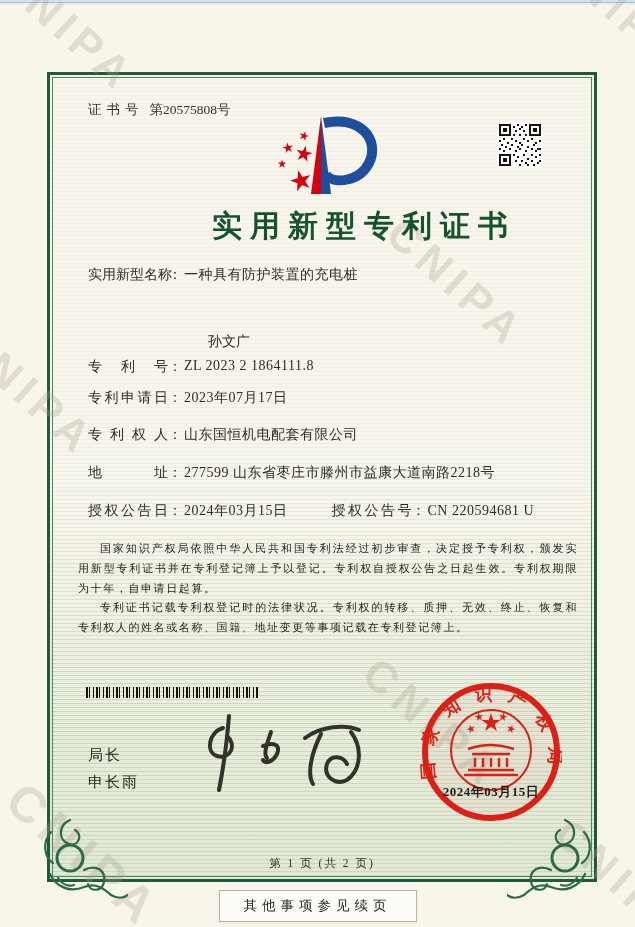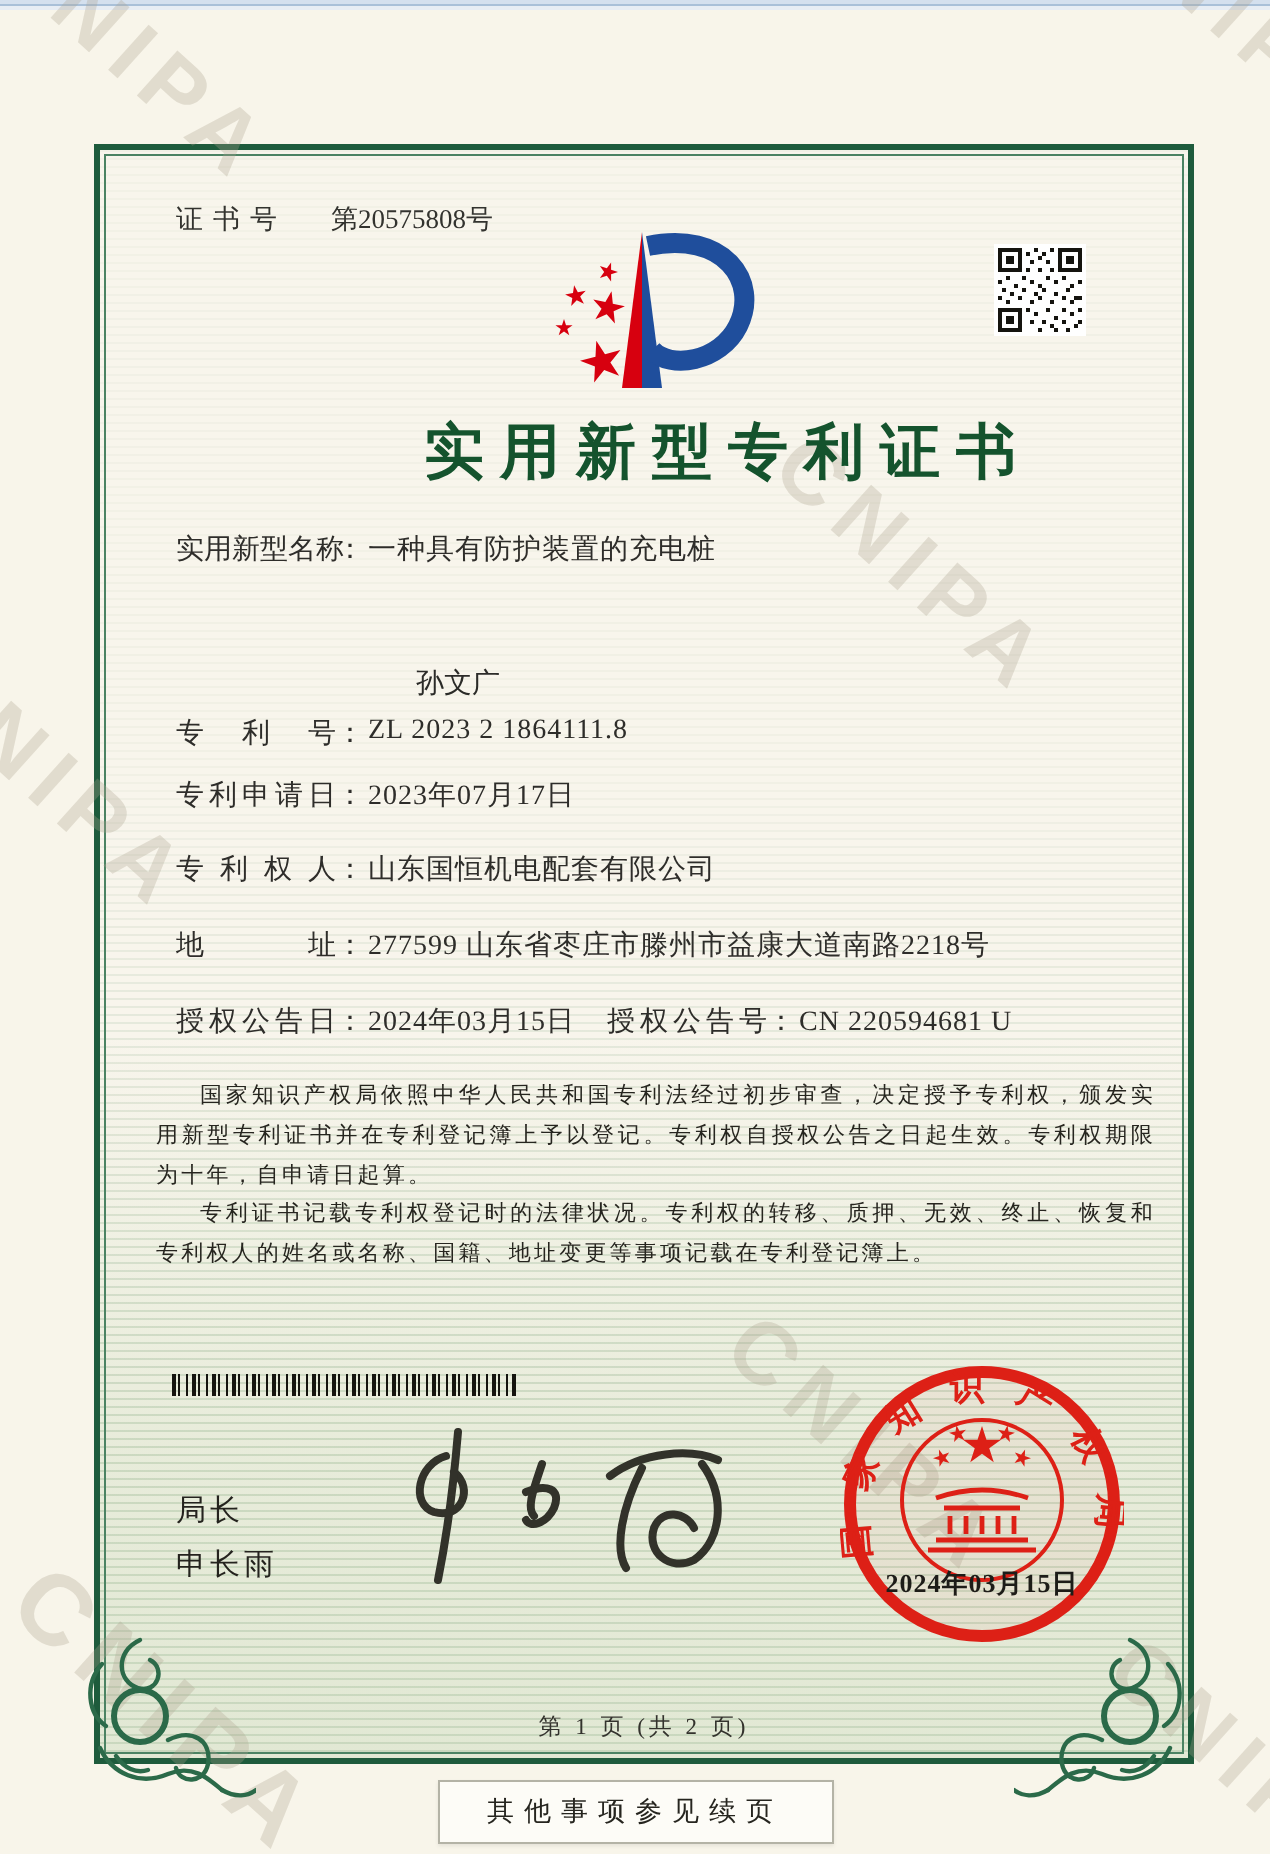--- a/index.html
+++ b/index.html
@@ -19,30 +19,30 @@
   .guilloche{position:absolute;inset:0;
      background:repeating-linear-gradient(180deg, rgba(90,140,95,0.34) 0 1px, rgba(90,140,95,0) 1px 4px);
      -webkit-mask-image:linear-gradient(180deg,rgba(0,0,0,0.10) 0%,rgba(0,0,0,0.13) 40%,rgba(0,0,0,0.45) 62%,rgba(0,0,0,0.85) 80%,rgba(0,0,0,0.9) 100%);
      mask-image:linear-gradient(180deg,rgba(0,0,0,0.10) 0%,rgba(0,0,0,0.13) 40%,rgba(0,0,0,0.45) 62%,rgba(0,0,0,0.85) 80%,rgba(0,0,0,0.9) 100%);}
   .tint{position:absolute;inset:0;
      background:linear-gradient(180deg,rgba(214,226,200,0) 55%,rgba(206,221,190,0.38) 80%,rgba(203,219,188,0.5) 100%);}
   .flourish{position:absolute;z-index:2;}
   
   .content{position:absolute;inset:0;z-index:3;}
   .certno{position:absolute;left:88px;top:101px;font-size:13.5px;color:#33332f;}
-  .certno .lbl{letter-spacing:5px;margin-right:22px;}
+  .certno .lbl{letter-spacing:5px;margin-right:6px;}
   .logo{position:absolute;left:270px;top:110px;}
   .qr{position:absolute;left:497px;top:122px;}
   .title{position:absolute;left:47px;top:206px;width:634px;text-align:center;
          font-size:30px;font-weight:bold;letter-spacing:8px;color:#14532d;}
   .frow{position:absolute;left:88px;width:480px;font-size:14px;color:#2e2d2a;white-space:nowrap;}
   .flabel{display:inline-block;width:80px;text-align:justify;text-align-last:justify;vertical-align:top;}
   .fcolon{display:inline-block;width:16px;vertical-align:top;}
   .fvalue{letter-spacing:0.5px;margin-top:20px;}
-  .flabel2{display:inline-block;width:80px;text-align:justify;text-align-last:justify;margin-left:16px;}
+  .flabel2{display:inline-block;width:80px;text-align:justify;text-align-last:justify;margin-left:44px;}
   .fline2{position:absolute;left:184px;top:333px;font-size:14px;margin-left:24px;}
   .para{position:absolute;left:78px;width:500px;font-size:11px;line-height:1.82;
         letter-spacing:1.6px;text-indent:2em;color:#26251f;text-align:justify;}
   .barcode{position:absolute;left:86px;top:687px;width:172px;height:11px;
      background:repeating-linear-gradient(90deg,#15140f 0 2px,transparent 2px 3px,#15140f 3px 4px,transparent 4px 7px,#15140f 7px 8px,transparent 8px 10px);}
   .director{position:absolute;left:88px;font-family:"Liberation Sans","DejaVu Sans",sans-serif;
             font-size:15px;color:#24231e;letter-spacing:2px;}
   .sig{position:absolute;left:193px;top:710px;}
   .seal{position:absolute;left:420px;top:681px;z-index:4;}
   .pagefoot{position:absolute;left:47px;top:856px;width:550px;text-align:center;

